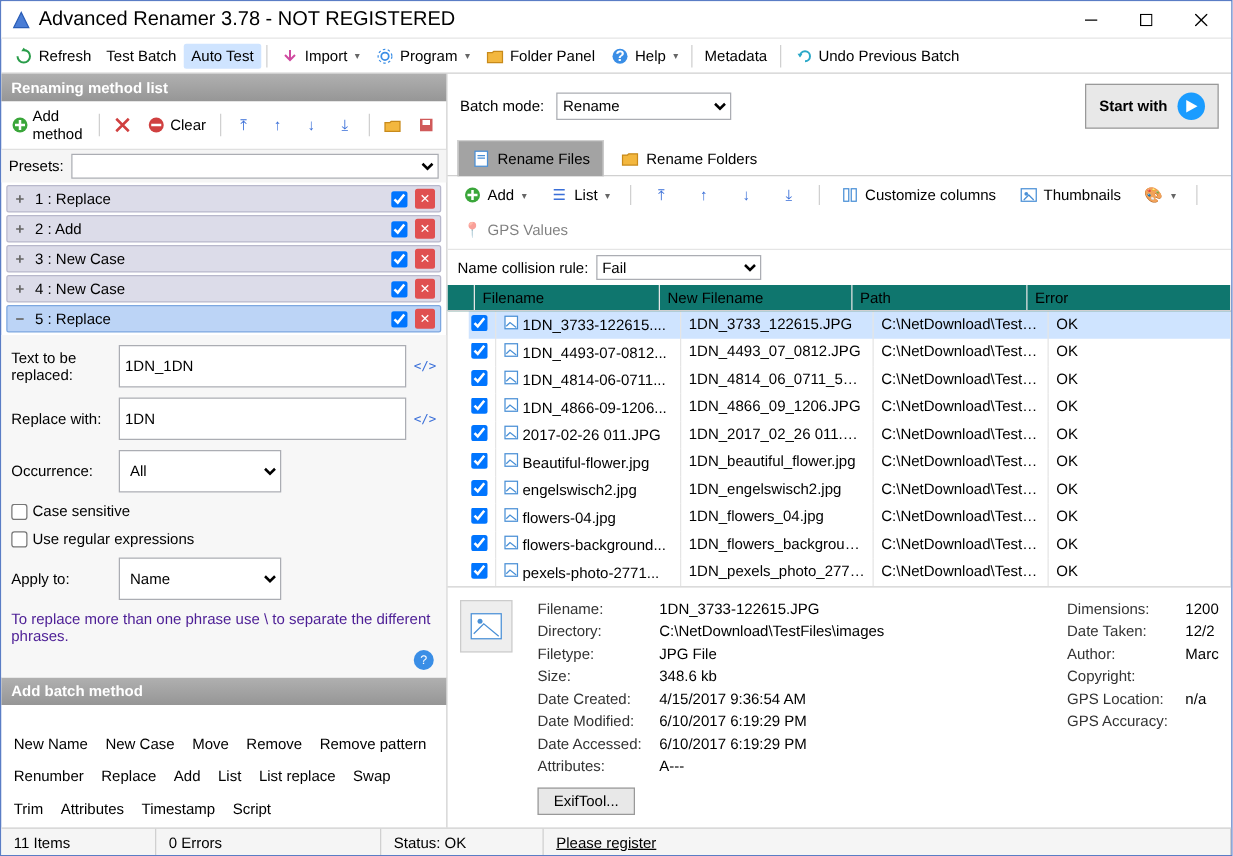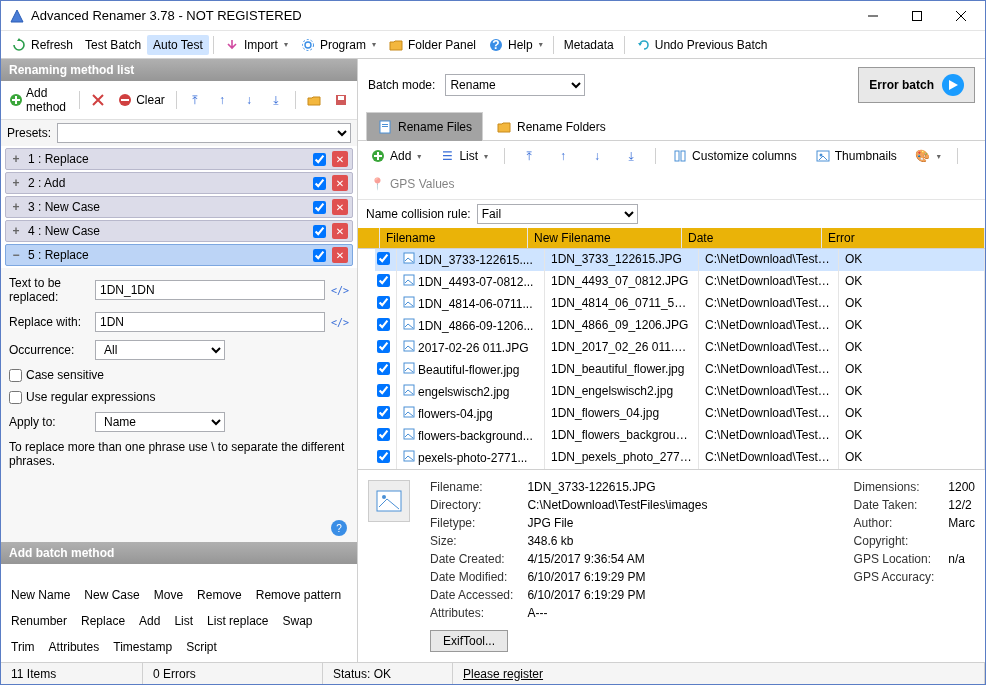--- a/index.html
+++ b/index.html
@@ -1,19 +1,19 @@
 <!DOCTYPE html>
 <html><head>
 <meta charset="utf-8">
 <style>
 * { box-sizing: border-box; margin: 0; padding: 0; font-family: "Segoe UI", Tahoma, sans-serif; font-size: 12px; }
 body { background: #fff; width: 986px; height: 685px; overflow: hidden; border: 1px solid #5a7dc5; }
 .titlebar { height: 30px; display: flex; align-items: center; padding: 0 2px; background: #fff; border-bottom: 1px solid #e5e5e5; }
 .titlebar .app-icon { width: 16px; height: 16px; margin: 0 6px; display: inline-flex; align-items: center; justify-content: center; }
-.titlebar .title { flex: 1; color: #000; font-size: 13px; }
+.titlebar .title { flex: 1; color: #000; font-size: 16px; }
 .titlebar .winbtn { width: 44px; height: 28px; display: flex; align-items: center; justify-content: center; color: #000; }
 .toolbar { height: 28px; display: flex; align-items: center; padding: 0 4px; border-bottom: 1px solid #d0d0d0; gap: 0; }
 .tbtn { display: inline-flex; align-items: center; padding: 3px 6px; gap: 4px; cursor: default; border-radius: 2px; }
 .tsep { width: 1px; height: 18px; background: #d0d0d0; margin: 0 4px; }
 .tbtn.active { background: #cfe4ff; }
 .caret { font-size: 8px; color: #666; margin-left: 2px; }
 .ic { width: 16px; height: 16px; display: inline-flex; align-items: center; justify-content: center; }
 .main { display: flex; height: calc(100% - 30px - 28px - 22px); }
 .left { width: 357px; display: flex; flex-direction: column; border-right: 1px solid #d0d0d0; }
 .panel-head { background: linear-gradient(#b0b0b0,#969696); color: #fff; font-weight: bold; padding: 4px 8px; }
@@ -24,41 +24,41 @@
 .methods { flex: 0 0 auto; }
 .method { background: #dcdce9; border: 1px solid #b8b8cc; border-radius: 2px; margin: 2px 4px; height: 22px; display: flex; align-items: center; padding: 0 4px; gap: 6px; }
 .method.sel { background: #bcd4f6; border-color: #7da7e0; }
 .method .exp { color: #666; font-weight: bold; width: 12px; text-align: center; }
 .method .mlabel { flex: 1; }
 .method .chk { margin-left: auto; }
 .method .del { width: 16px; height: 16px; background: #e05050; color: #fff; display: flex; align-items: center; justify-content: center; font-size: 10px; border-radius: 2px; }
 .method-body { padding: 8px; background: #f7f7f7; flex: 1; overflow: auto; position: relative; }
 .frow { display: flex; align-items: center; margin-bottom: 8px; gap: 6px; }
 .frow label { width: 80px; }
-.frow input[type=text], .frow select { flex: 1; height: 20px; padding: 1px 4px; border: 1px solid #abadb3; }
+.frow input[type=text], .frow select { flex: 1; height: 34px; padding: 1px 4px; border: 1px solid #abadb3; }
 .fpost { width: 18px; height: 18px; color: #3a6fd8; font-family: monospace; font-size: 10px; display: flex; align-items: center; justify-content: center; }
-.hint { color: #000000; margin-top: 8px; }
+.hint { color: #4c1d95; margin-top: 8px; }
 .help-q { position: absolute; right: 10px; bottom: 6px; width: 16px; height: 16px; background: #3a8ee6; color: #fff; border-radius: 50%; display: flex; align-items: center; justify-content: center; font-size: 10px; }
 .batchm-head { background: linear-gradient(#b0b0b0,#969696); color: #fff; font-weight: bold; padding: 4px 8px; }
 .batchm { padding: 8px 10px; display: flex; flex-wrap: wrap; gap: 12px 14px; margin-top: 16px; }
 .batchm span { cursor: default; }
 .right { flex: 1; display: flex; flex-direction: column; }
 .toprow { display: flex; align-items: center; padding: 8px 10px; gap: 10px; }
 .toprow select { width: 140px; height: 22px; }
 .startbtn { margin-left: auto; background: #e8e8e8; border: 1px solid #999; padding: 6px 10px; display: flex; align-items: center; gap: 8px; font-weight: bold; font-size: 14px; }
 .play { width: 22px; height: 22px; background: #1a9cff; border-radius: 50%; display: flex; align-items: center; justify-content: center; }
 .tabs { display: flex; border-bottom: 1px solid #d0d0d0; padding: 0 8px; gap: 2px; }
 .tab { padding: 6px 10px; display: flex; align-items: center; gap: 5px; border: 1px solid transparent; border-bottom: none; position: relative; top: 1px; }
 .tab.active { background: #a3a3a3; border-color: #d0d0d0; }
 .rtoolbar { display: flex; align-items: center; padding: 4px 6px; gap: 6px; border-bottom: 1px solid #e5e5e5; flex-wrap: wrap; }
 .rtoolbar .tsep { height: 16px; }
 .collision { display: flex; align-items: center; padding: 4px 8px; gap: 6px; }
-.collision select { width: 161px; height: 20px; }
+.collision select { width: 132px; height: 20px; }
 .filegrid { flex: 1; overflow: auto; }
-.ghead { display: flex; background: #eab308; border-bottom: 1px solid #d0d0d0; position: sticky; top: 0; }
+.ghead { display: flex; background: #0f766e; border-bottom: 1px solid #d0d0d0; position: sticky; top: 0; }
 .ghead div, .grow div { padding: 3px 6px; border-right: 1px solid #e5e5e5; overflow: hidden; white-space: nowrap; text-overflow: ellipsis; }
 .c-chk { width: 22px; flex: 0 0 22px; padding: 3px 2px !important; }
 .c-file { width: 148px; flex: 0 0 148px; }
 .c-new { width: 154px; flex: 0 0 154px; }
 .c-path { width: 140px; flex: 0 0 140px; }
 .c-err { flex: 1; }
 .grow { display: flex; margin-left: 17px; }
 .grow.sel { background: #cfe4ff; }
 .fileic { display: inline-block; width: 12px; height: 12px; margin-right: 3px; }
 .details { border-top: 1px solid #d0d0d0; padding: 10px; display: flex; gap: 20px; min-height: 170px; }
@@ -318,21 +318,21 @@
         <span>Timestamp</span>
         <span>Script</span>
       </div>
   </div>
 
   <div class="right">
     <div class="toprow">
       <span>Batch mode:</span>
       <select><option>Rename</option></select>
       <button class="startbtn">
-          <span>Error batch</span>
+          <span>Start with</span>
           <span class="play">
             <svg width="12" height="12">
               <path d="M2 1 L11 6 L2 11 Z" fill="#fff"></path>
             </svg>
           </span>
         </button>
     </div>
     <div class="tabs">
       <div class="tab active">
           <span class="ic">
@@ -414,21 +414,21 @@
     </div>
     <div class="collision">
       <span>Name collision rule:</span>
       <select><option>Fail</option></select>
     </div>
     <div class="filegrid">
       <div class="ghead">
         <div class="c-chk"></div>
         <div class="c-file">Filename</div>
         <div class="c-new">New Filename</div>
-        <div class="c-path">Date</div>
+        <div class="c-path">Path</div>
         <div class="c-err">Error</div>
       </div>
       <div id="rows">
           <div class="grow sel">
             <div class="c-chk"><input type="checkbox" checked="" style=""></div>
             <div class="c-file"><span class="fileic"><svg width="12" height="12">
                   <rect x="1" y="1" width="10" height="10" fill="#fff" stroke="#4a90d6"></rect>
                   <path d="M2 9 L5 6 L10 10" fill="none" stroke="#4a90d6"></path>
                 </svg></span>1DN_3733-122615....</div>
             <div class="c-new">1DN_3733_122615.JPG</div>
@@ -566,19 +566,19 @@
         <span class="dlabel">GPS Location:</span>
           <span>n/a</span>
         <span class="dlabel">GPS Accuracy:</span>
           <span></span>
       </div>
     </div>
   </div>
 </div>
 
 <div class="statusbar">
-  <div style="width:142px">11 Items</div>
+  <div style="width:124px">11 Items</div>
   <div style="width:180px">0 Errors</div>
   <div style="width:130px">Status: OK</div>
   <div class="reg">
       <a href="#">Please register</a>
     </div>
 </div>
 
 </body></html>

